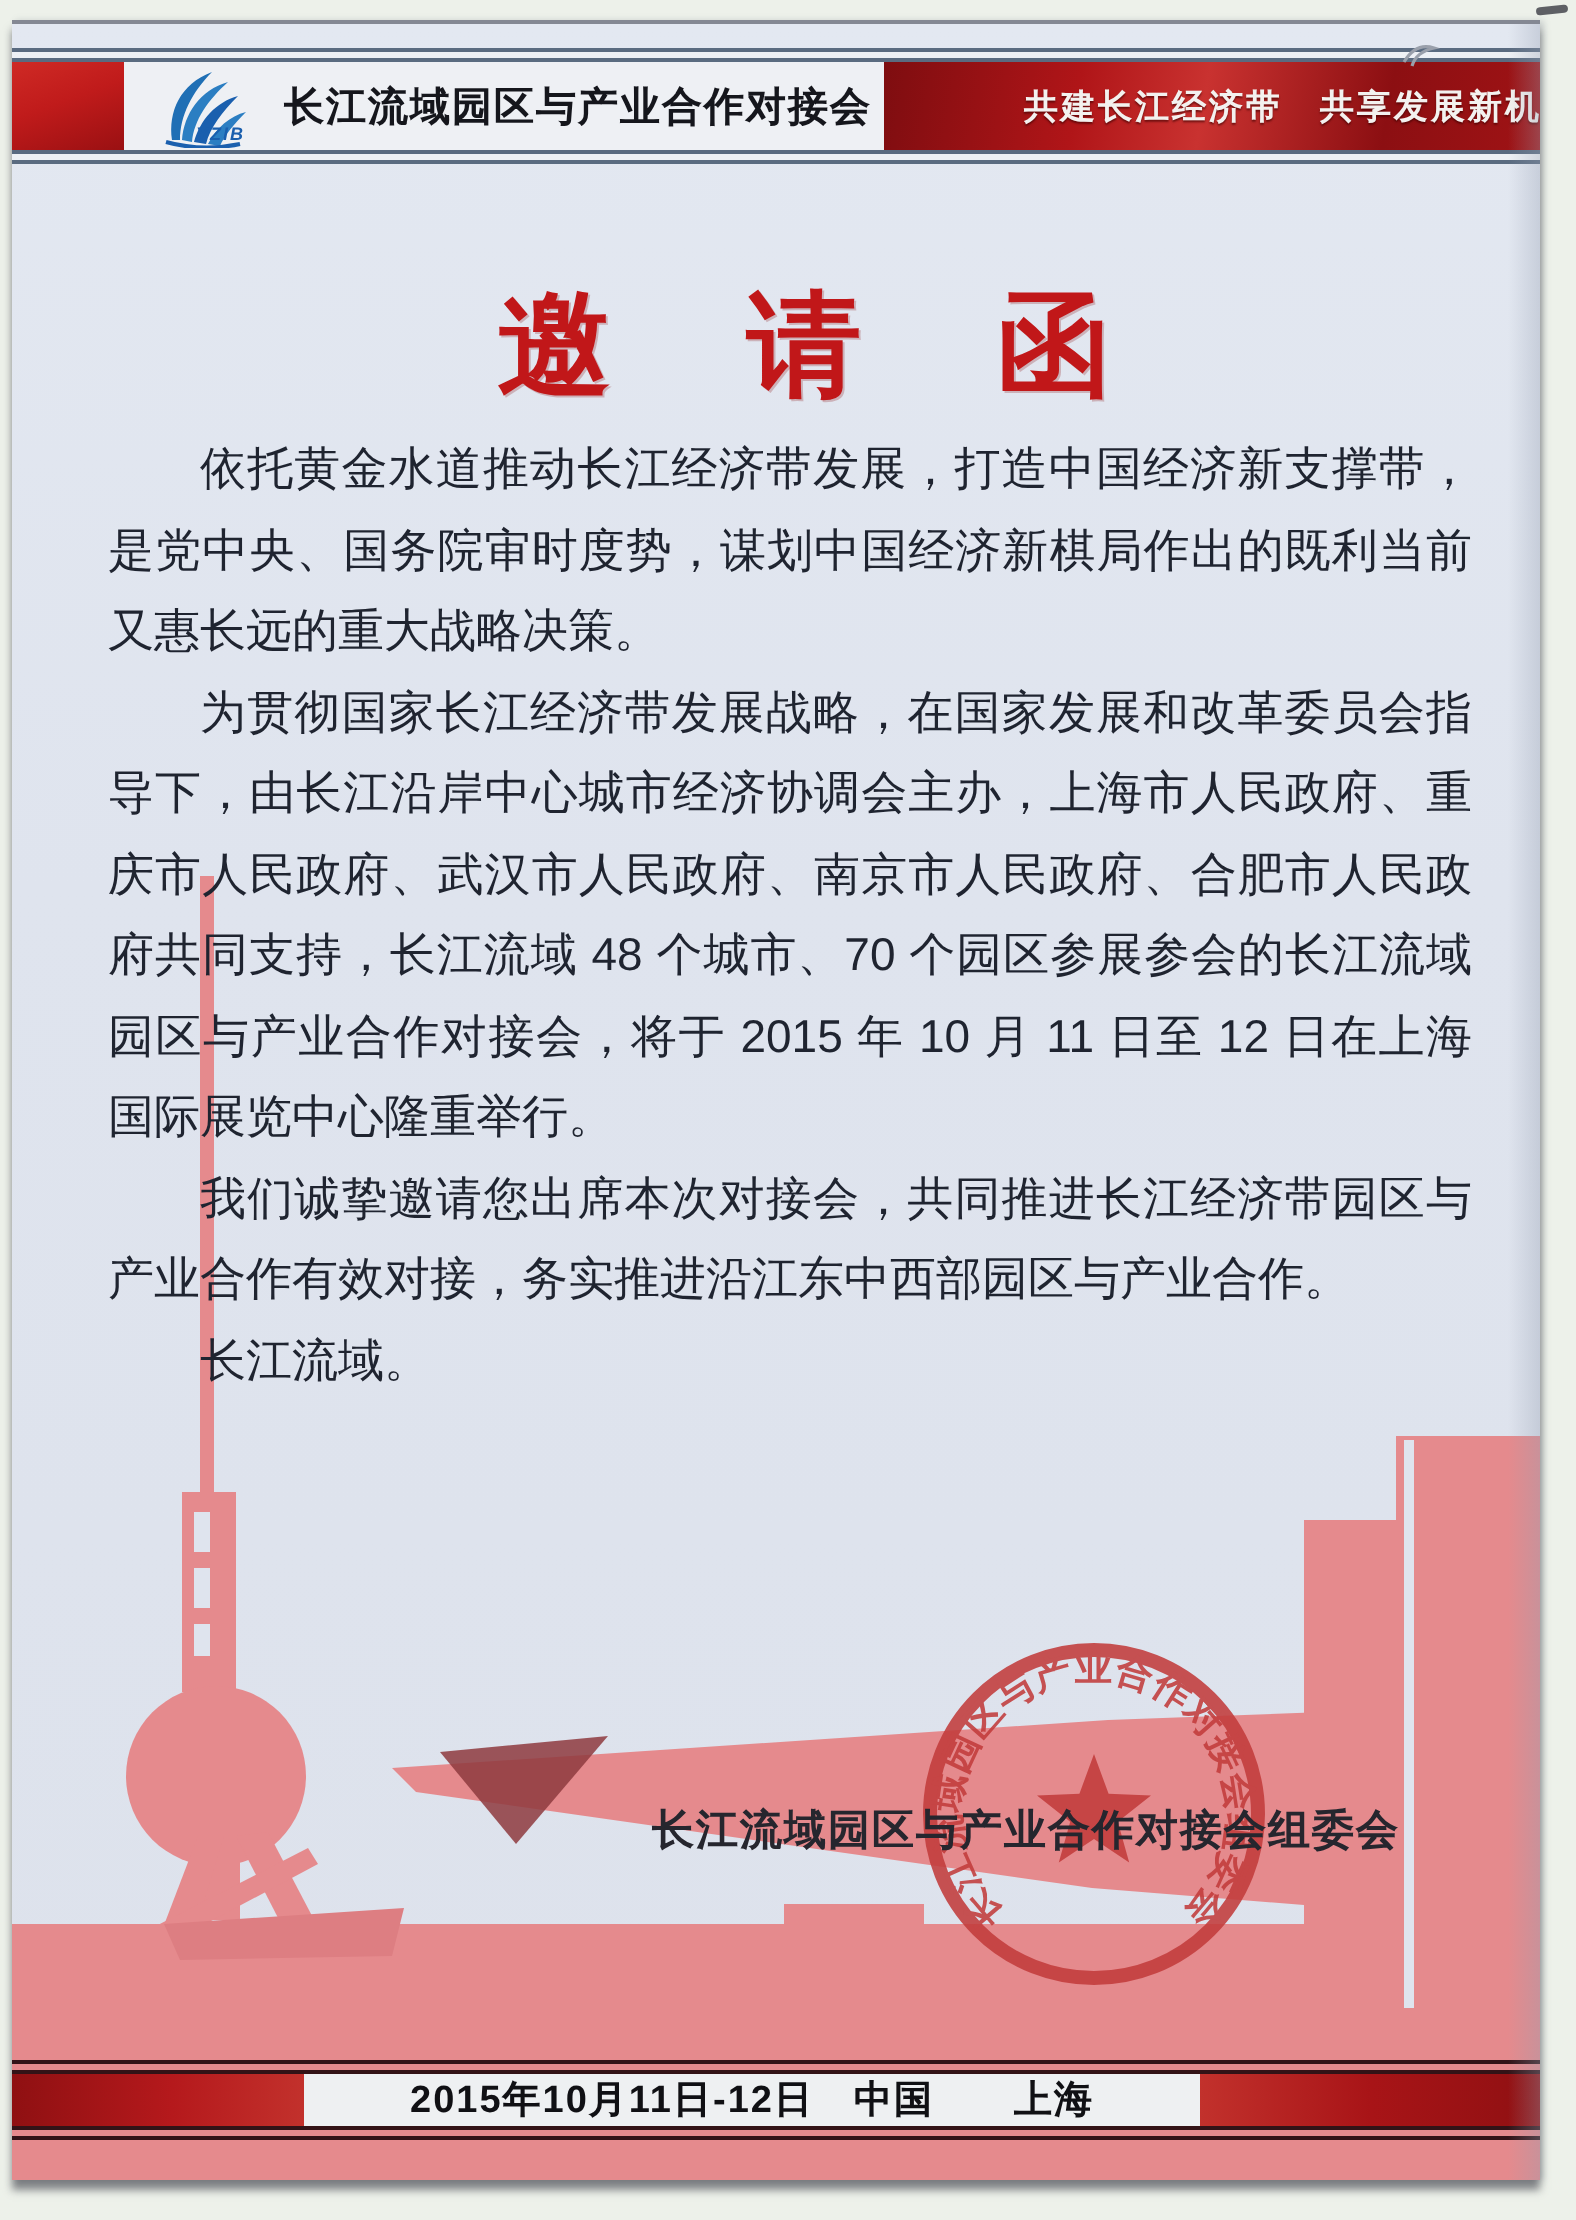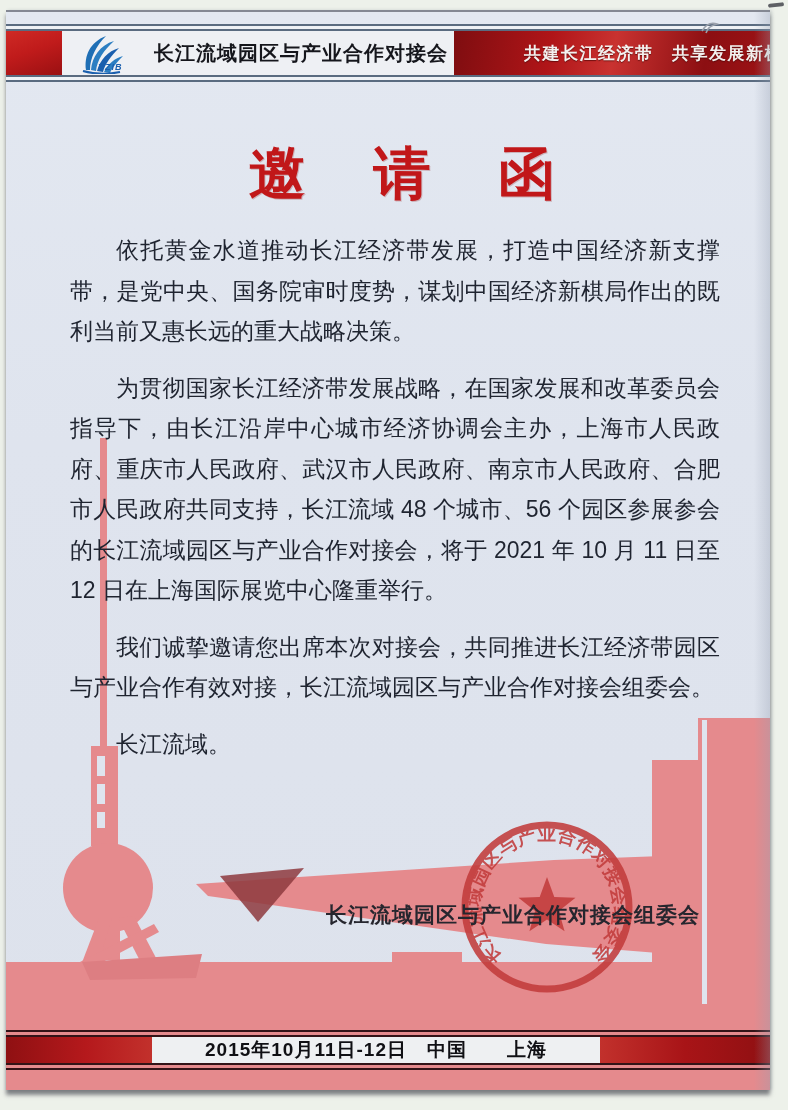--- a/index.html
+++ b/index.html
@@ -38,21 +38,21 @@
   .red-block{
     width:56px;height:44px;flex:0 0 56px;
     background:linear-gradient(160deg,#cf2a25 0%,#c01b1b 45%,#9a1012 100%);
   }
   .logo-wrap{margin-left:10px;width:62px;height:42px;position:relative;flex:0 0 62px;}
   .logo-text{
     position:absolute;left:26px;bottom:2px;font-size:9px;font-weight:bold;
     font-style:italic;color:#1a5fae;letter-spacing:1px;text-align:right;
   }
   .org-title{
-    margin-left:20px;font-size:20px;font-weight:bold;color:#15161c;
+    margin-left:8px;font-size:20px;font-weight:bold;color:#15161c;
     letter-spacing:1px;white-space:nowrap;flex:0 0 auto;
   }
   .slogan-bar{
     margin-left:6px;flex:1 1 auto;height:44px;display:flex;align-items:center;
     background:linear-gradient(100deg,#7e0d10 0%,#b01518 28%,#c93230 46%,#8c0f12 72%,#a51416 100%);
     padding-left:70px;box-sizing:border-box;
   }
   .slogan{
     color:#f3f1ef;font-size:17px;font-weight:bold;letter-spacing:1.5px;white-space:nowrap;
     text-shadow:0 1px 1px rgba(60,0,0,.6);
@@ -64,21 +64,21 @@
     font-size:57px;font-weight:bold;color:#c11719;
     letter-spacing:26px;text-indent:26px;line-height:70px;
     text-shadow:1px 1px 0 rgba(140,20,20,.25);
     margin-left:28px;
   }
   .letter-body{
     position:absolute;left:48px;top:202px;width:682px;z-index:10;
     font-size:23px;line-height:40.5px;color:#1f2430;font-weight:500;
     text-align:justify;
   }
-  .letter-body p{margin:16px;text-indent:2em;}
+  .letter-body p{margin:0;text-indent:2em;}
   .signature{
     position:absolute;top:889px;right:70px;z-index:12;
     font-size:21px;font-weight:600;color:#26262e;letter-spacing:1px;white-space:nowrap;
   }
   
   .skyline{position:absolute;left:0;top:0;width:764px;height:1078px;z-index:1;}
   
   .seal{position:absolute;left:446px;top:800px;width:190px;height:190px;z-index:11;opacity:.88;}
   .seal text{
     font-family:"Liberation Sans", sans-serif;font-size:18.5px;font-weight:bold;
@@ -157,22 +157,22 @@
     <svg class="pen-squiggle" width="26" height="18" viewBox="0 0 26 18">
       <path d="M2,14 q6,-10 15,-7 q-9,2 -11,9" stroke="#9aa0ab" stroke-width="1.6" fill="none"></path>
     </svg>
   </div>
   <div class="rule"></div>
 
   <div class="letter-title">邀 请 函</div>
 
   <div class="letter-body">
     <p>依托黄金水道推动长江经济带发展，打造中国经济新支撑带，是党中央、国务院审时度势，谋划中国经济新棋局作出的既利当前又惠长远的重大战略决策。</p>
-    <p>为贯彻国家长江经济带发展战略，在国家发展和改革委员会指导下，由长江沿岸中心城市经济协调会主办，上海市人民政府、重庆市人民政府、武汉市人民政府、南京市人民政府、合肥市人民政府共同支持，长江流域 48 个城市、56 个园区参展参会的长江流域园区与产业合作对接会，将于 2021 年 10 月 11 日至 12 日在上海国际展览中心隆重举行。</p>
-    <p>我们诚挚邀请您出席本次对接会，共同推进长江经济带园区与产业合作有效对接，长江流域园区与产业合作对接会组委会。</p>
+    <p>为贯彻国家长江经济带发展战略，在国家发展和改革委员会指导下，由长江沿岸中心城市经济协调会主办，上海市人民政府、重庆市人民政府、武汉市人民政府、南京市人民政府、合肥市人民政府共同支持，长江流域 48 个城市、70 个园区参展参会的长江流域园区与产业合作对接会，将于 2015 年 10 月 11 日至 12 日在上海国际展览中心隆重举行。</p>
+    <p>我们诚挚邀请您出席本次对接会，共同推进长江经济带园区与产业合作有效对接，务实推进沿江东中西部园区与产业合作。</p>
     <p>长江流域。</p>
   </div>
 
   <svg class="seal" viewBox="0 0 190 190">
     <circle cx="95" cy="95" r="82" fill="none" stroke="#c23c3c" stroke-width="7"></circle>
     <polygon fill="#c23c3c" points="95,65 102.3,84.9 123.5,85.7 106.9,98.9 112.6,119.3 95,107.5 77.4,119.3 83.1,98.9 66.5,85.7 87.7,84.9"></polygon>
     <defs>
       <path id="sealTextPath" d="M 47.6,142.4 A 67,67 0 1 1 142.4,142.4" fill="none"></path>
     </defs>
     <text>

